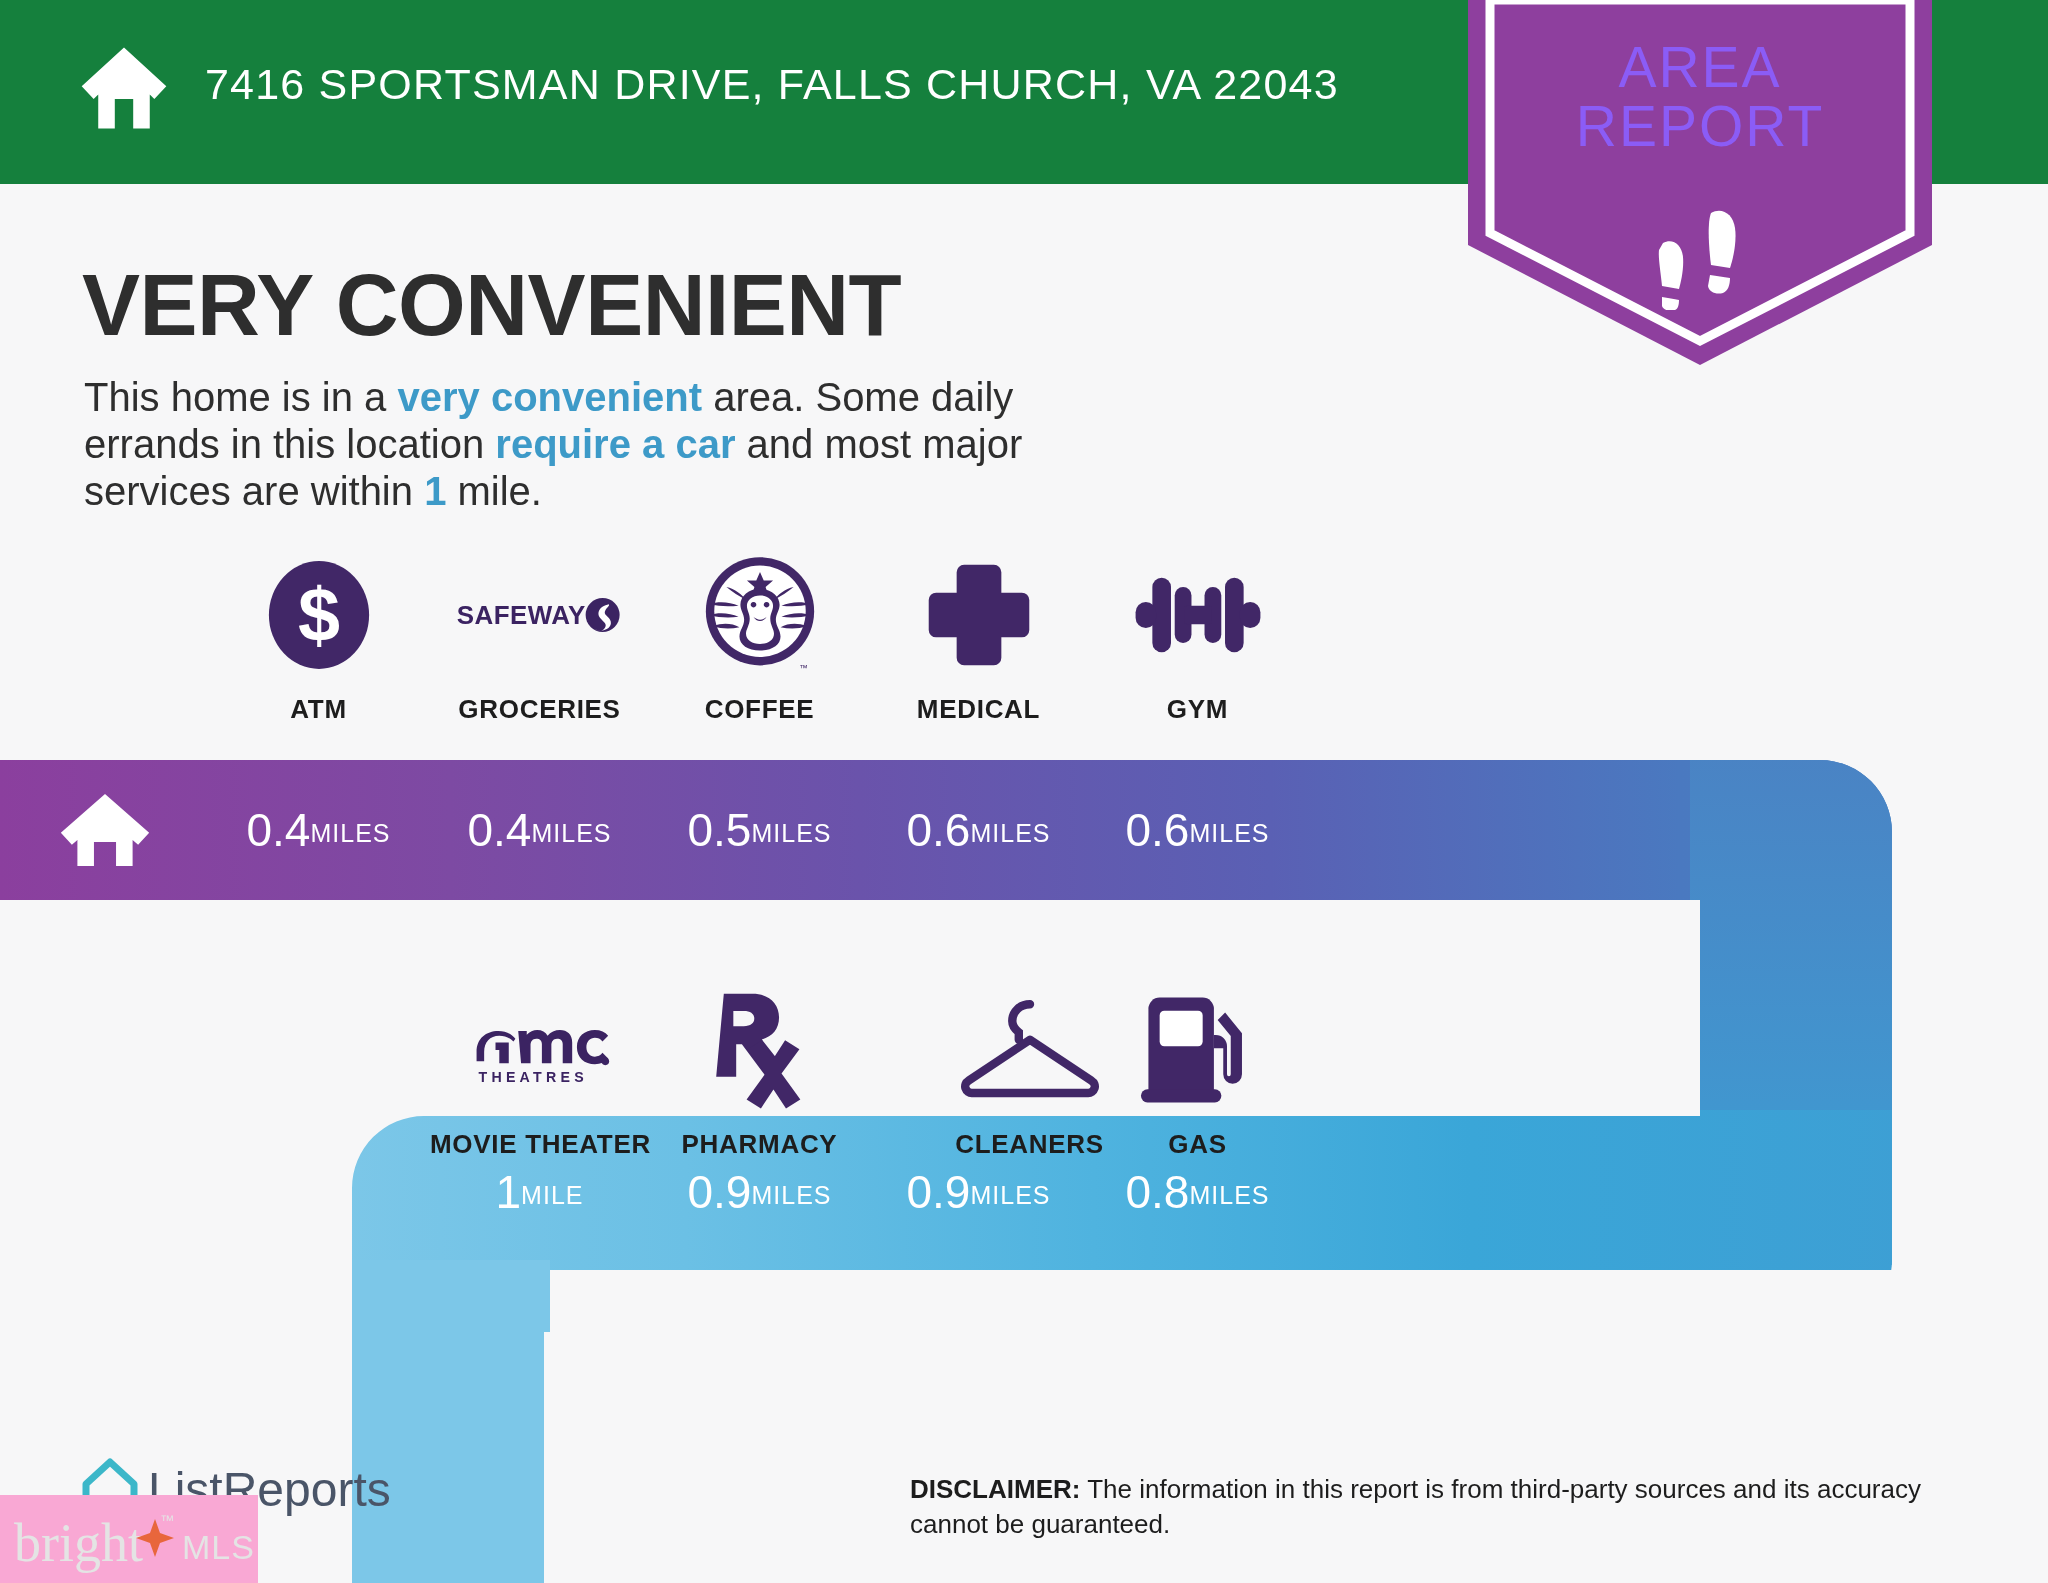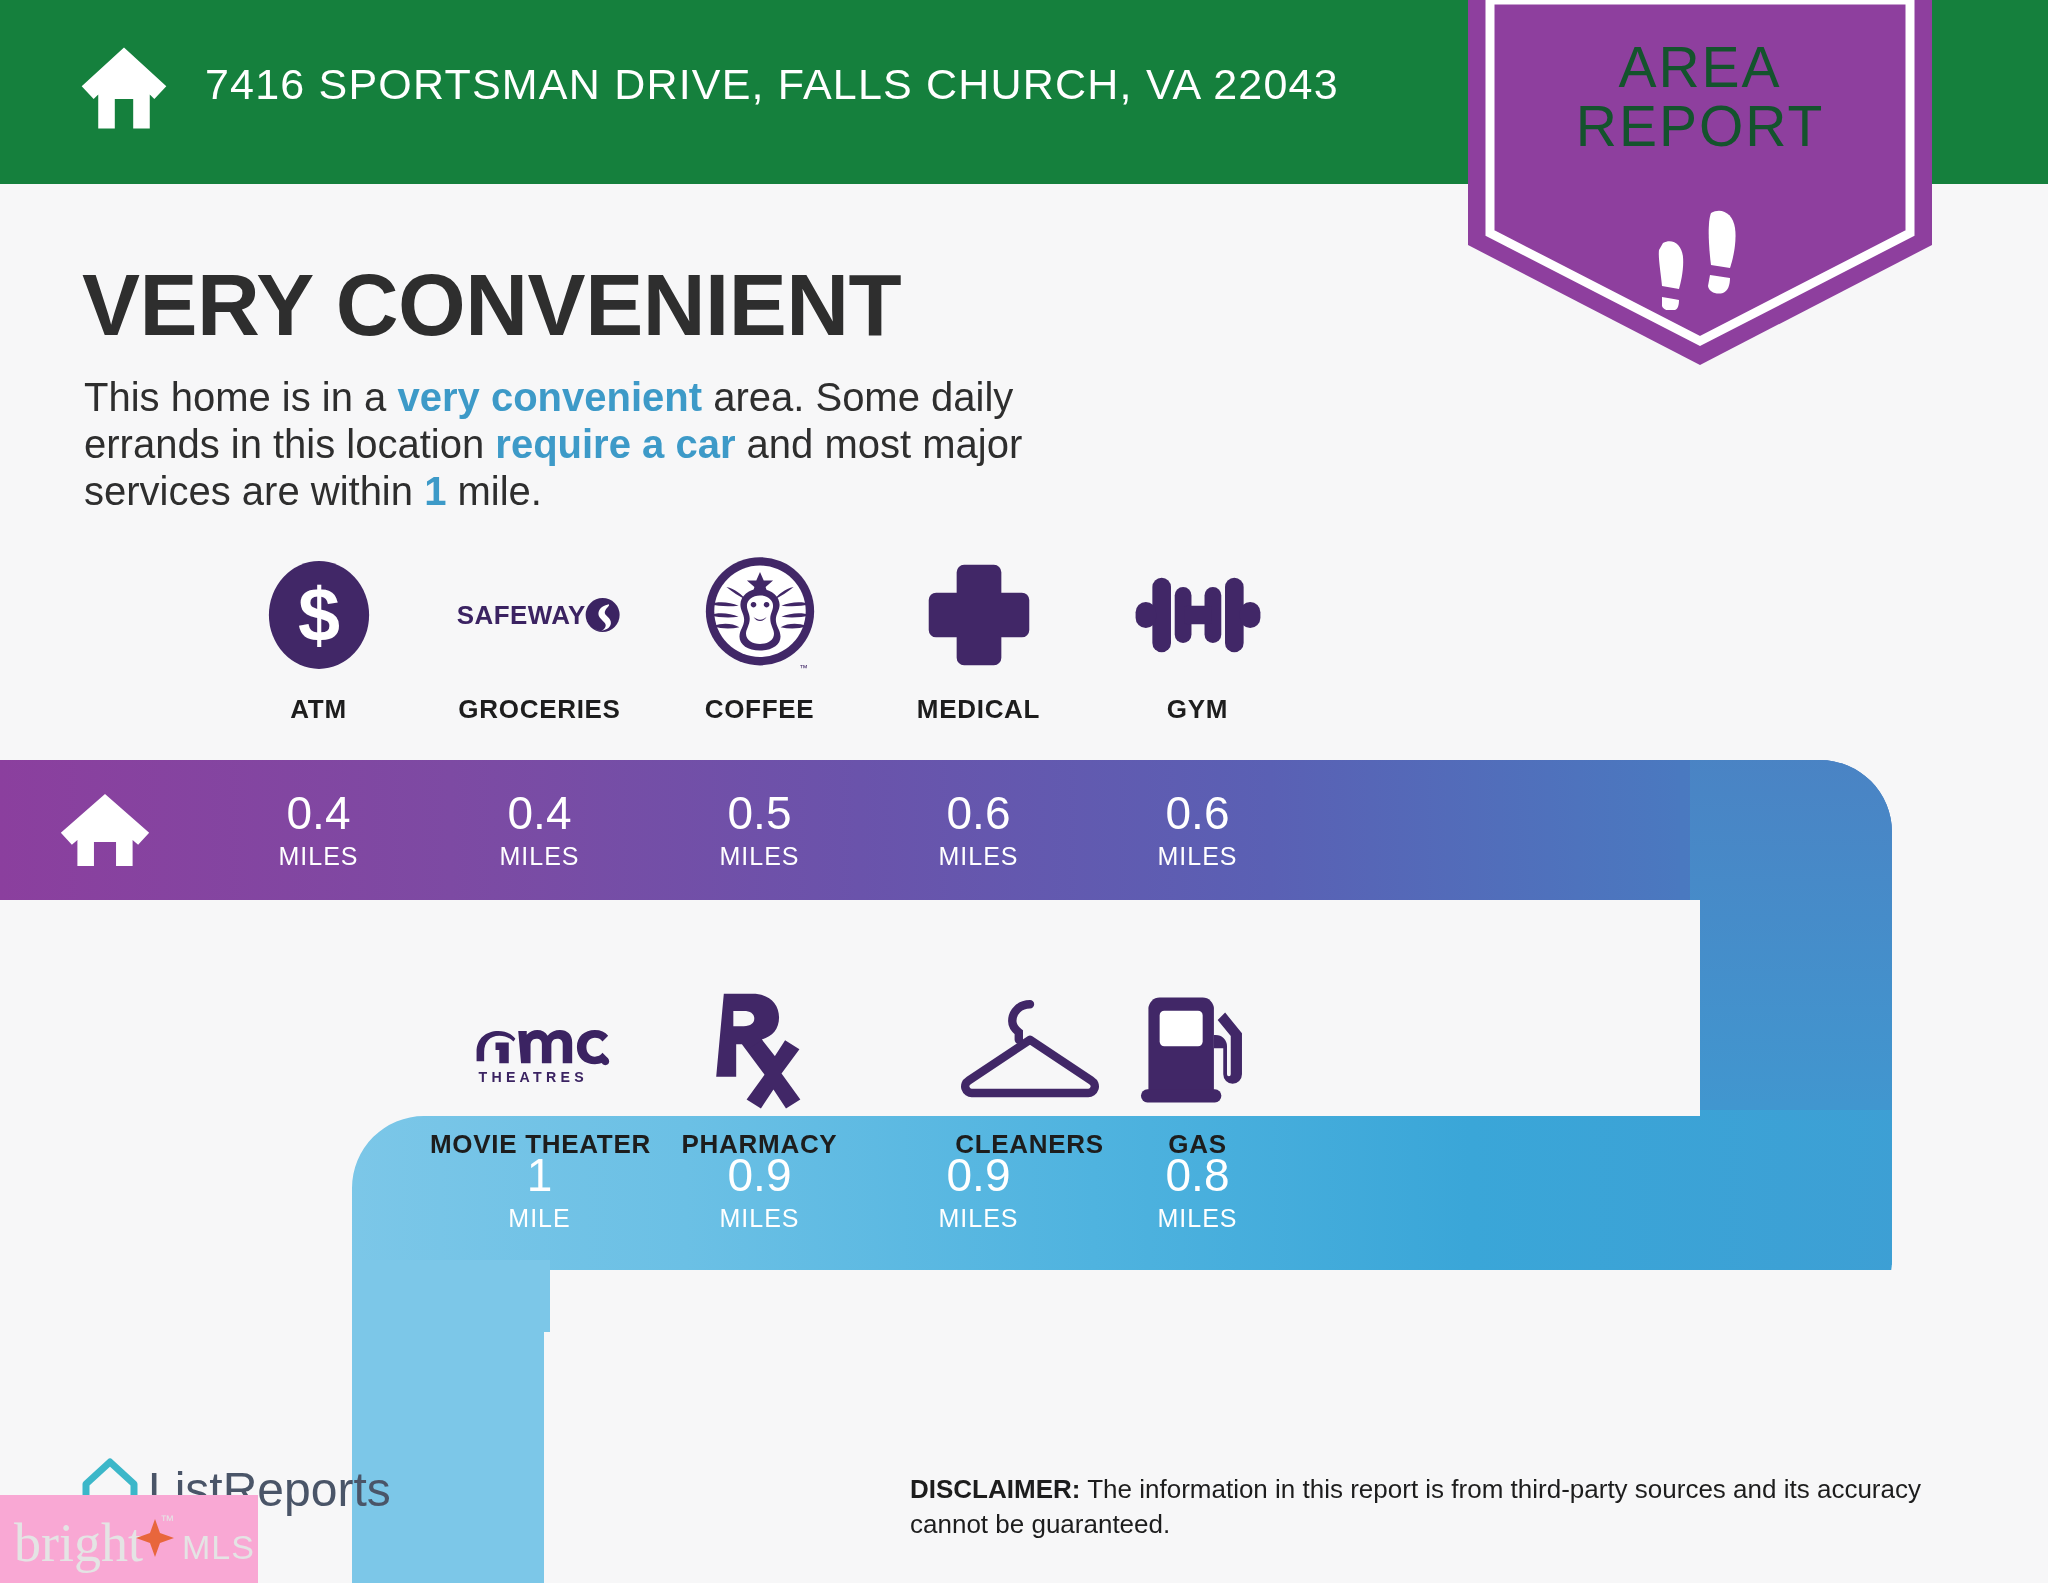--- a/index.html
+++ b/index.html
@@ -21,21 +21,21 @@
   .header-address {
     position:absolute; left:205px; top:60px;
     color:#ffffff; font-size:43px; letter-spacing:1.2px;
     font-weight:400; white-space:nowrap;
   }
 
   
   .badge { position:absolute; left:1468px; top:0; width:464px; height:365px; }
   .badge-label {
     position:absolute; left:0; top:38px; width:464px;
-    text-align:center; color:#14532d; font-size:57px; font-weight:400;
+    text-align:center; color:#8b5cf6; font-size:57px; font-weight:400;
     line-height:1.04; letter-spacing:2px;
   }
   .badge-feet { position:absolute; left:185px; top:205px; width:95px; height:105px; }
 
   
   .headline {
     position:absolute; left:82px; top:255px;
     font-size:87px; font-weight:bold; color:#2e2e2e;
     letter-spacing:-0.5px;
   }
@@ -53,21 +53,21 @@
     color:#1d1d1d; letter-spacing:0.7px; white-space:nowrap;
   }
   .row1 .icon-cell { top:550px; }
   .row2 .icon-cell { top:985px; }
 
   
   .path-layer { position:absolute; inset:0; }
 
   .cell {
     position:absolute; width:219px; height:140px;
-    display:flex; flex-direction:column;
+    display:flex; flex-direction:row;
     align-items:center; justify-content:center; color:#fff;
   }
   .cell .num { font-size:46px; line-height:1; font-weight:400; }
   .cell .unit { font-size:25px; margin-top:6px; letter-spacing:1px; }
   .cell-house { display:flex; align-items:center; justify-content:center; }
 
   
   .lr-logo { position:absolute; left:80px; top:1452px; width:330px; height:66px; }
   .mls-badge {
     position:absolute; left:0; top:1495px; width:258px; height:88px;

